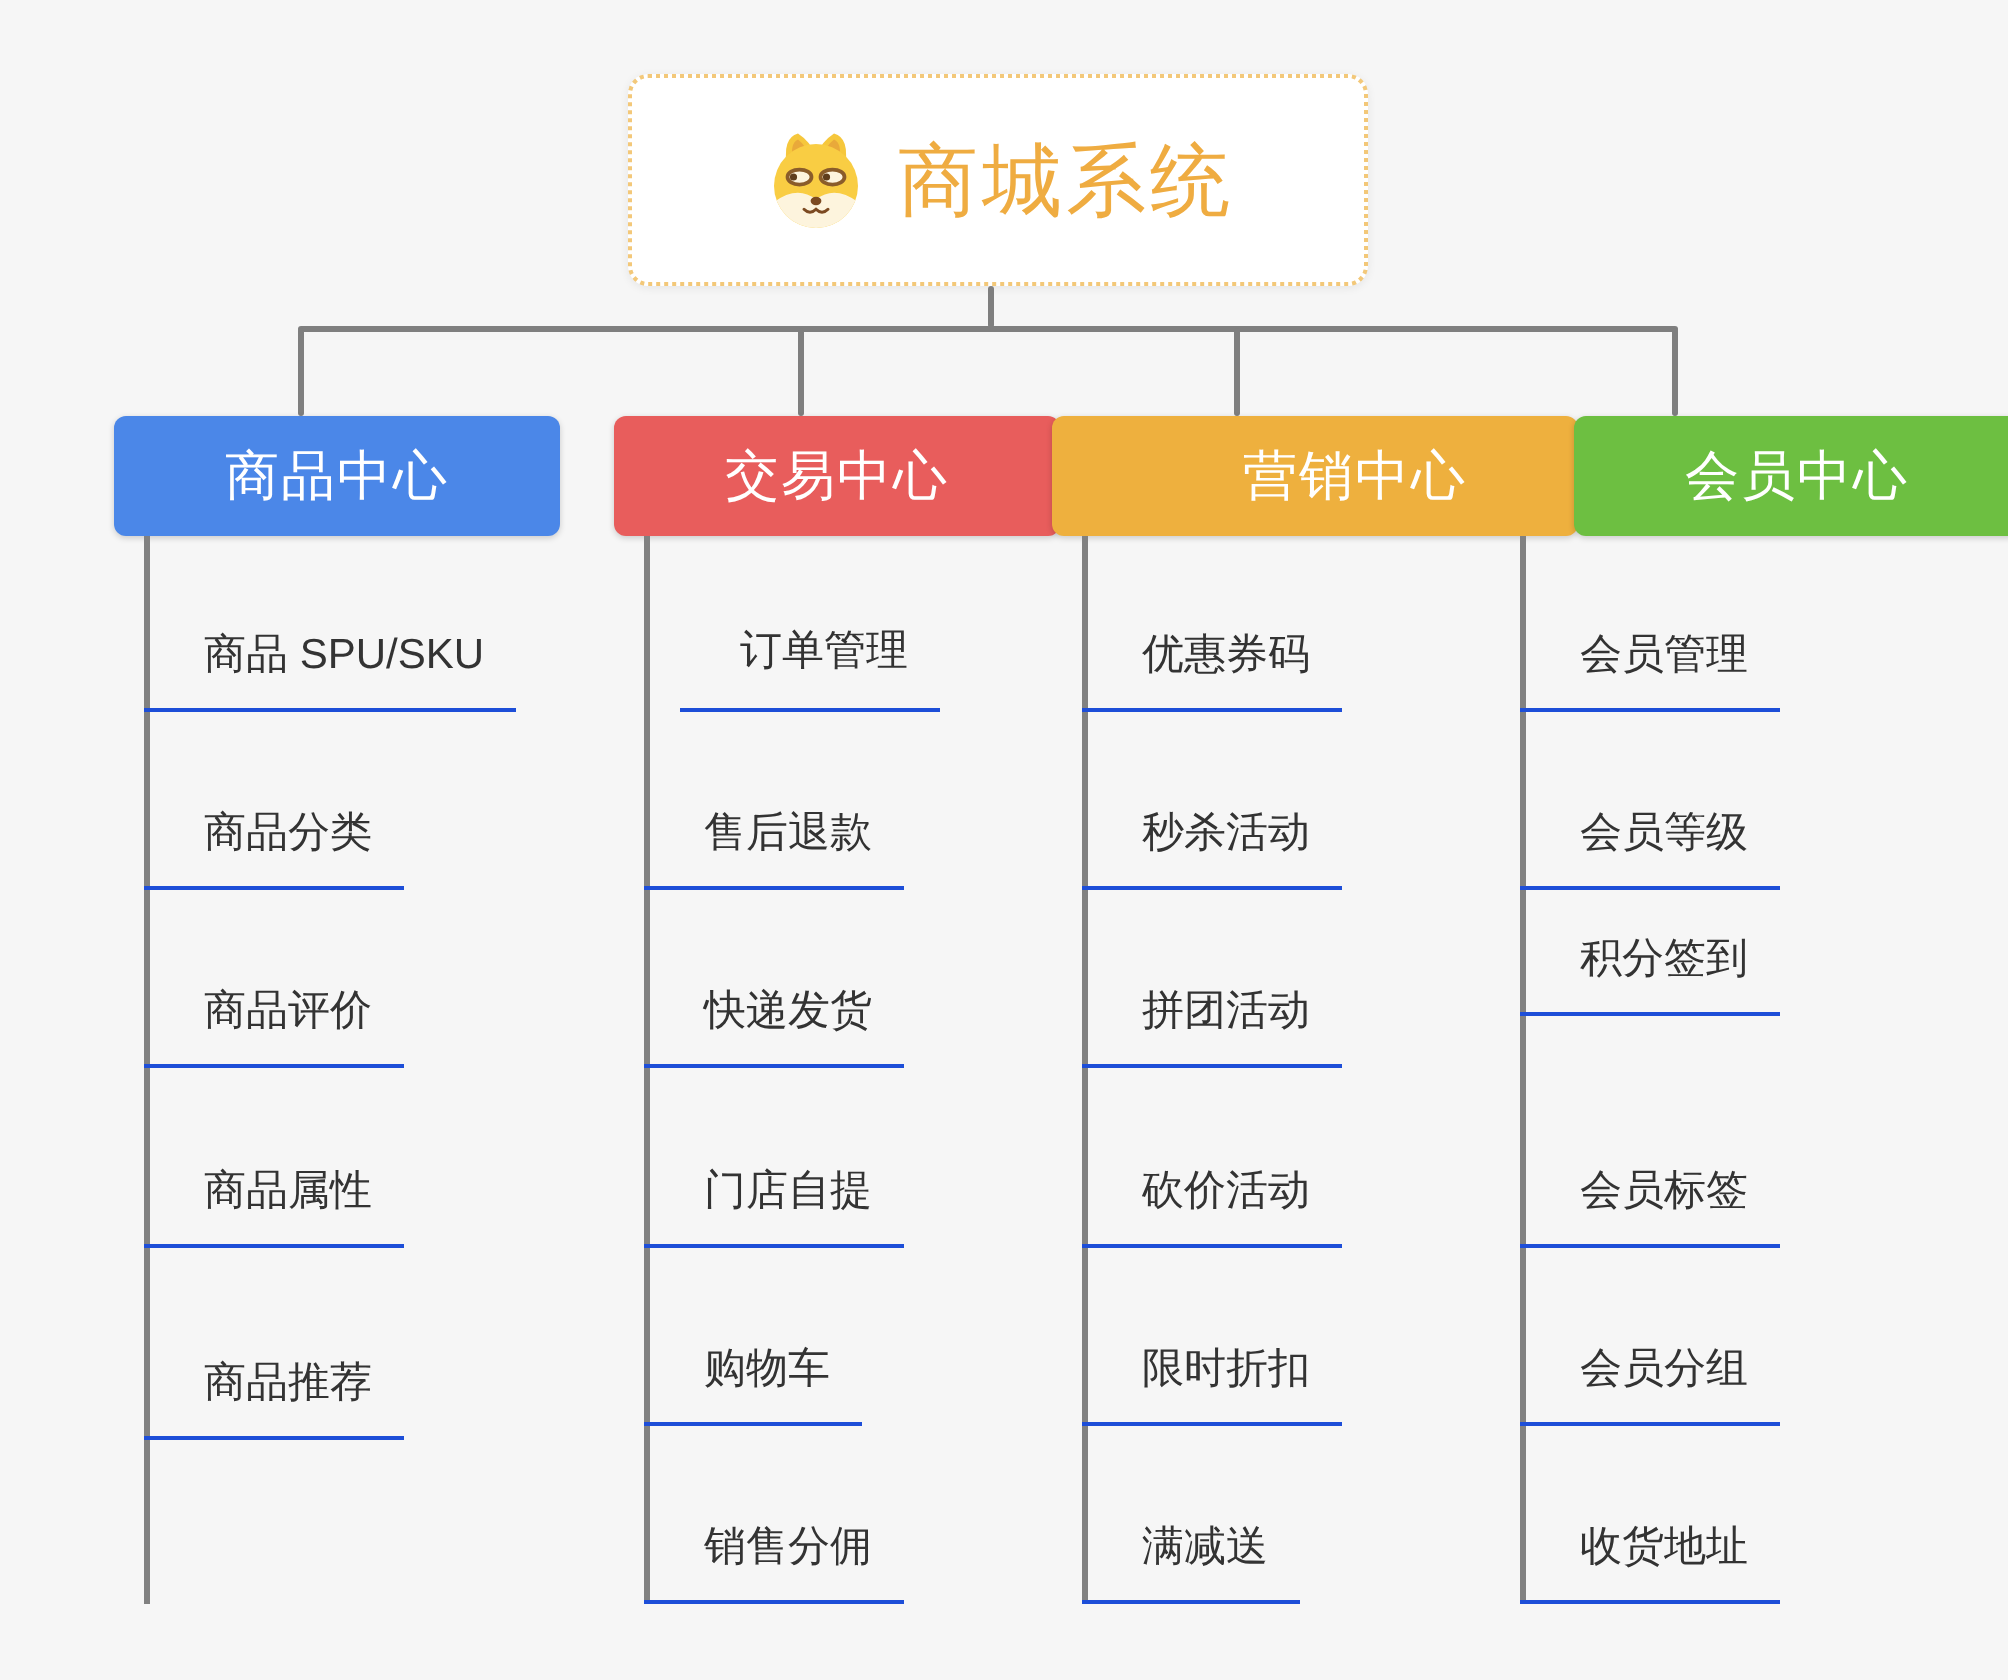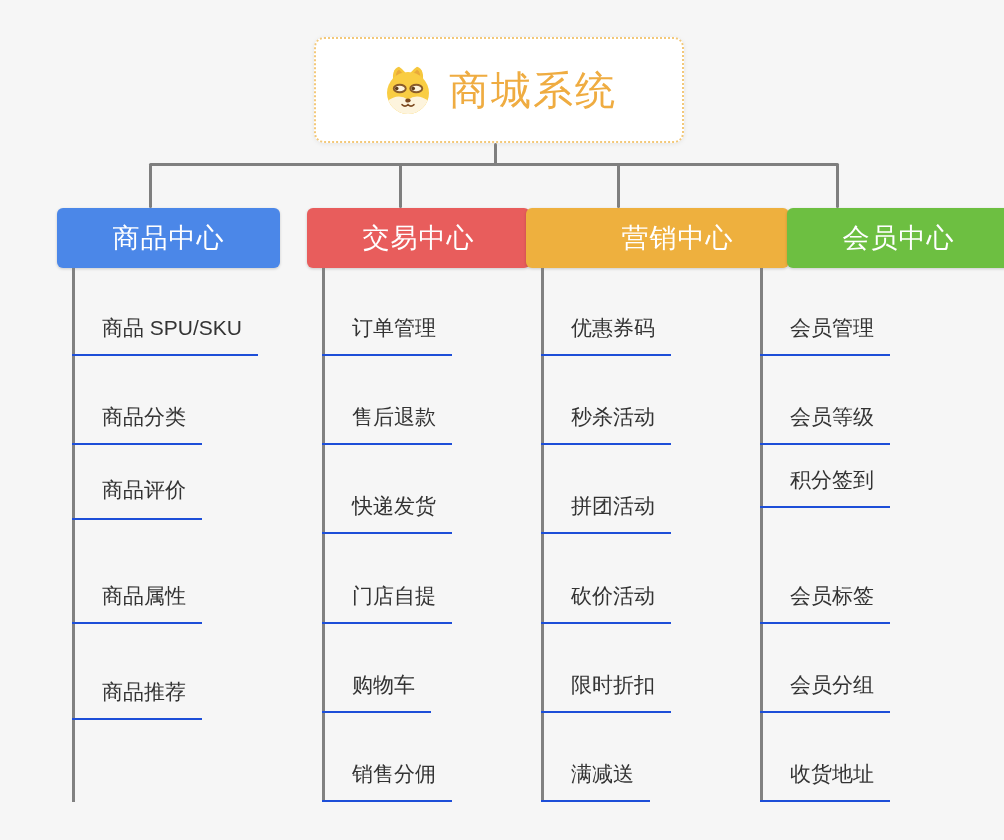--- a/index.html
+++ b/index.html
@@ -106,27 +106,27 @@
   <div class="line" style="left:149px;top:163px;width:690px;height:3px;"></div>
   <div class="line" style="left:149px;top:164px;width:3px;height:44px;"></div>
   <div class="line" style="left:399px;top:164px;width:3px;height:44px;"></div>
   <div class="line" style="left:617px;top:164px;width:3px;height:44px;"></div>
   <div class="line" style="left:836px;top:164px;width:3px;height:44px;"></div>
 
   <div class="branch-node" style="left: 57px; background-color: rgb(75, 135, 232);">商品中心</div>
   <div class="trunk" style="left:72px;"></div>
   <div class="leaf" style="left:72px;top:308px;">商品 SPU/SKU</div>
   <div class="leaf" style="left:72px;top:397px;">商品分类</div>
-  <div class="leaf" style="left:72px;top:472px;font-family:Liberation Mono, monospace;">商品评价</div>
+  <div class="leaf" style="left:72px;top:486px;">商品评价</div>
   <div class="leaf" style="left:72px;top:576px;">商品属性</div>
   <div class="leaf" style="left:72px;top:672px;">商品推荐</div>
 
   <div class="branch-node" style="left: 307px; background-color: rgb(232, 93, 92);">交易中心</div>
   <div class="trunk" style="left:322px;"></div>
-  <div class="leaf" style="left:322px;top:308px;">订单管理</div>
+  <div class="leaf" style="left:340px;top:308px;font-family:Liberation Mono, monospace;">订单管理</div>
   <div class="leaf" style="left:322px;top:397px;">售后退款</div>
   <div class="leaf" style="left:322px;top:486px;">快递发货</div>
   <div class="leaf" style="left:322px;top:576px;">门店自提</div>
   <div class="leaf" style="left:322px;top:665px;">购物车</div>
   <div class="leaf" style="left:322px;top:754px;">销售分佣</div>
 
   <div class="branch-node" style="left: 526px; background-color: rgb(238, 176, 62); padding-left: 40px;">营销中心</div>
   <div class="trunk" style="left:541px;"></div>
   <div class="leaf" style="left:541px;top:308px;">优惠券码</div>
   <div class="leaf" style="left:541px;top:397px;">秒杀活动</div>

